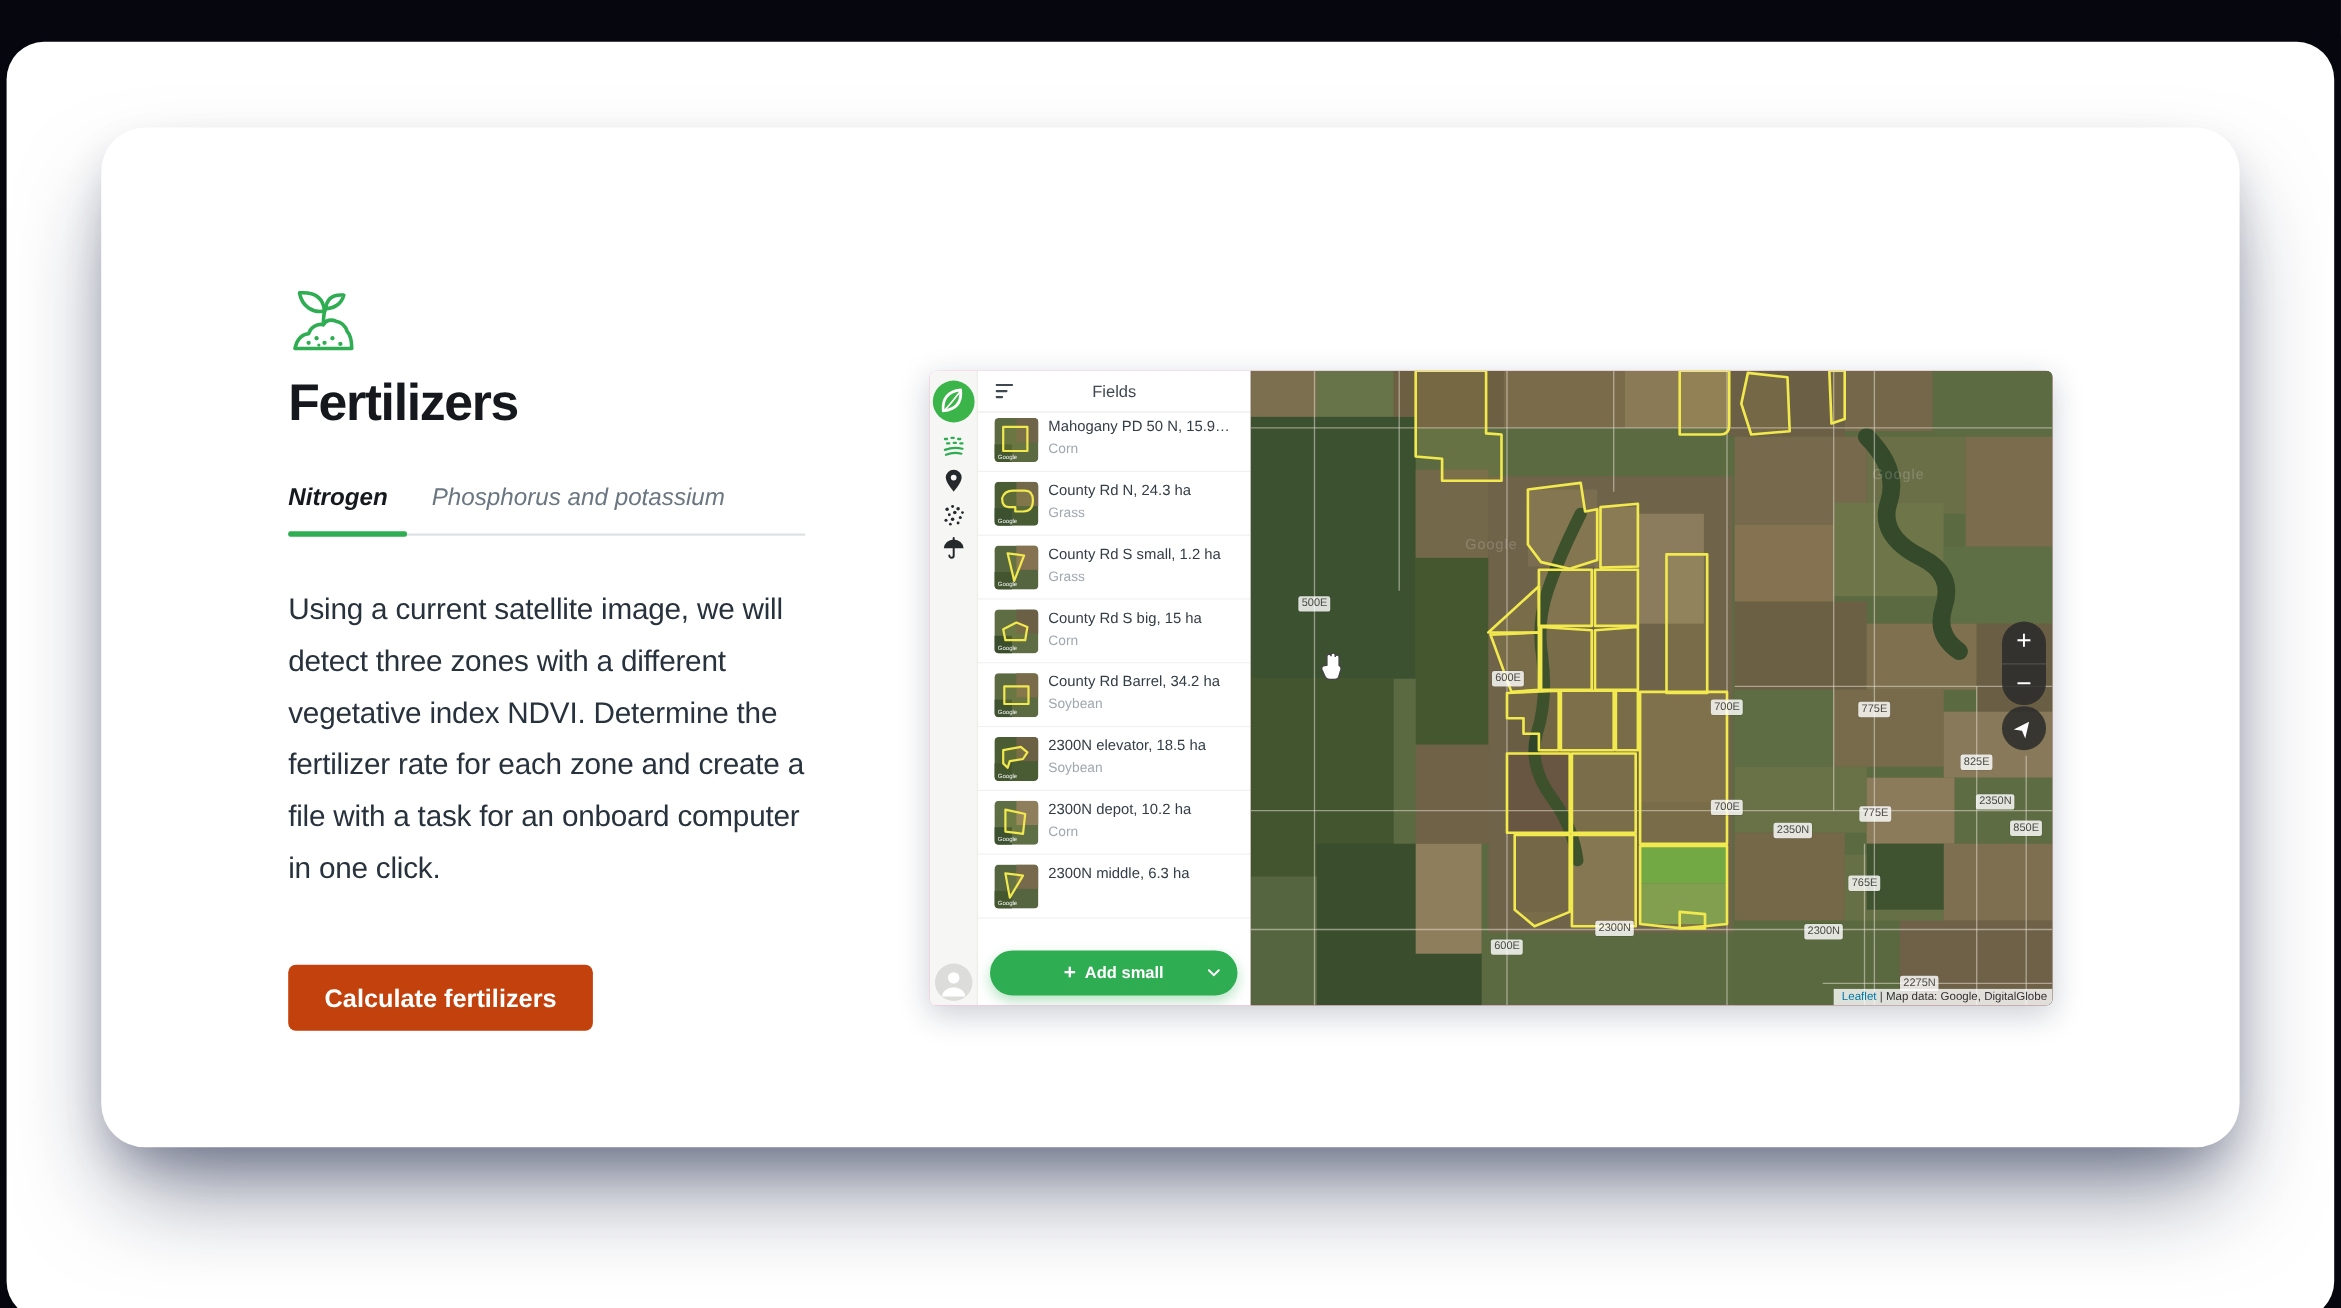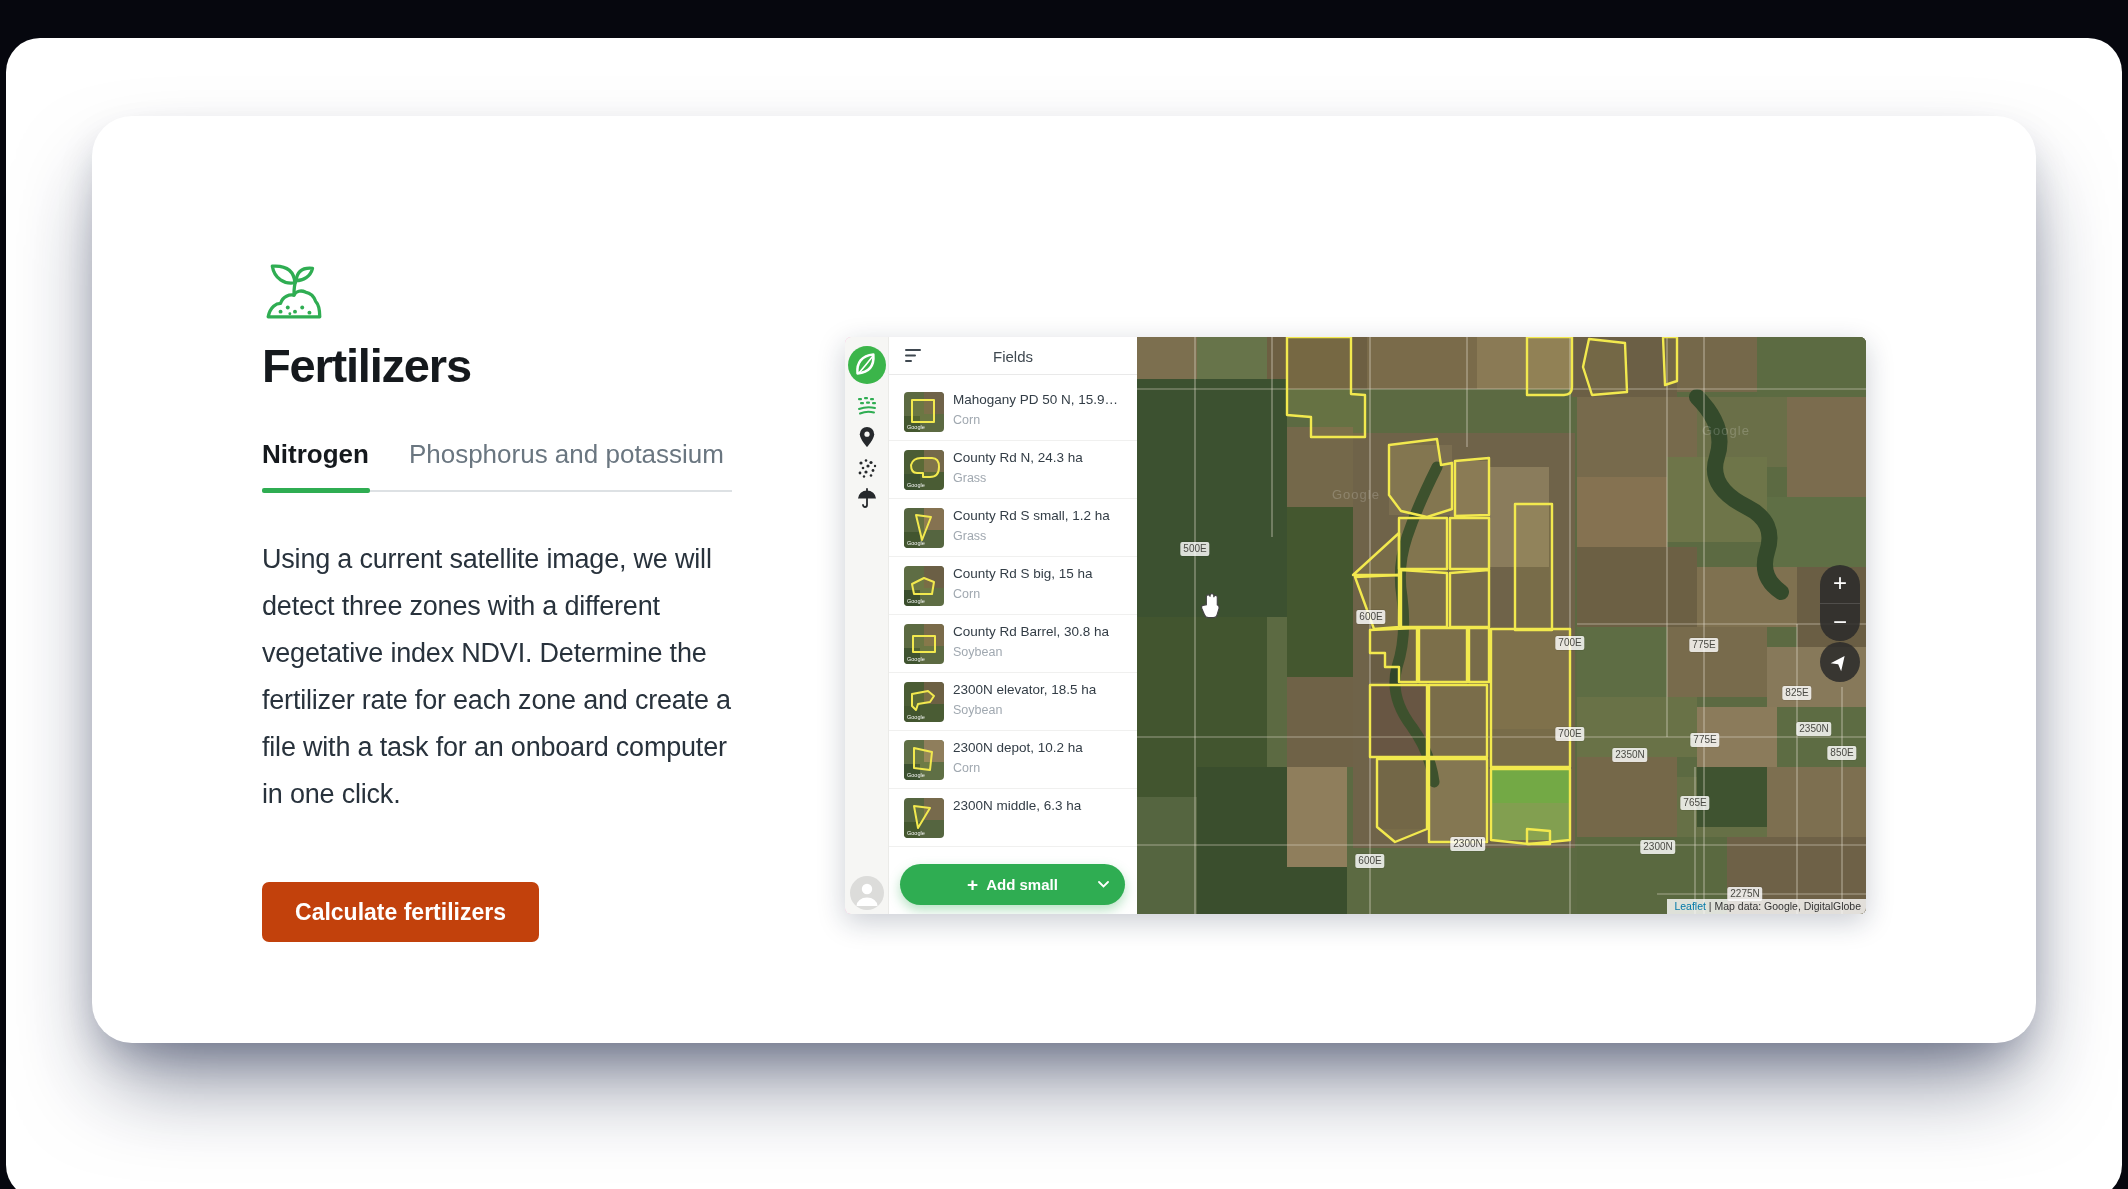--- a/index.html
+++ b/index.html
@@ -7,42 +7,42 @@
   .page{position:relative;width:2128px;height:1189px;background:#06070e;overflow:hidden;
         font-family:"Liberation Sans",sans-serif;margin-top:32px;}
   .sheet{position:absolute;left:6px;right:6px;top:6px;bottom:22px;background:#ffffff;border-radius:34px;}
   .big-card{position:absolute;left:92px;top:84px;width:1944px;height:927px;background:#ffffff;border-radius:40px;
             box-shadow:0 50px 90px -18px rgba(15,25,60,.55), 0 18px 40px -10px rgba(15,25,60,.25);}
   
   .hero{position:absolute;left:262px;top:226px;width:478px;}
   .hero-icon{display:block;margin-bottom:14px;}
   .hero-title{font-size:47px;font-weight:bold;letter-spacing:-1.2px;color:#15191d;margin:0 0 46px 0;}
   .tabs{position:relative;display:flex;gap:40px;padding-bottom:22px;}
-  .tab{font-size:26px;cursor:pointer;white-space:nowrap;}
+  .tab{font-size:22px;cursor:pointer;white-space:nowrap;font-style:italic;}
   .tab.active{color:#15191d;font-weight:bold;}
   .tab.inactive{color:#6a7680;}
   .tabs-baseline{position:absolute;left:0;bottom:0;width:470px;height:2px;background:#dde1e4;}
   .tab-underline{position:absolute;left:0;bottom:-1px;width:108px;height:5px;border-radius:2px;background:#2fad52;}
   .hero-desc{margin-top:44px;width:472px;font-size:27px;line-height:47px;color:#28323c;letter-spacing:-0.2px;}
   .cta{margin-top:64px;width:277px;height:60px;border:none;border-radius:7px;background:#c2410c;color:#fff;
        font-family:"Liberation Sans",sans-serif;font-size:23px;font-weight:bold;cursor:pointer;
        display:flex;align-items:center;justify-content:center;}
   
   .app{position:absolute;left:845px;top:305px;width:1021px;height:577px;border-radius:6px;overflow:hidden;
        box-shadow:0 8px 28px rgba(20,30,60,.22);background:#f9a8d4;}
   .rail{position:absolute;left:0;top:0;width:44px;height:577px;background:#f6f6f4;border-right:1px solid #ebebe8;}
   .logo{position:absolute;left:3px;top:9px;width:38px;height:38px;border-radius:50%;background:#3bb54a;cursor:pointer;}
   .rail-icon{position:absolute;left:11px;width:22px;height:22px;cursor:pointer;}
   .avatar{position:absolute;left:5px;top:539px;width:34px;height:34px;border-radius:50%;background:#dcdcda;overflow:hidden;cursor:pointer;}
   .panel{position:absolute;left:44px;top:0;width:248px;height:577px;background:#fff;}
   .panel-header{position:absolute;left:0;top:0;width:248px;height:38px;border-bottom:1px solid #e9e9e9;}
   .panel-title{position:absolute;left:0;top:0;width:248px;height:38px;display:flex;align-items:center;justify-content:center;
                font-size:15px;color:#3f4850;}
   .menu-icon{position:absolute;left:16px;top:12px;cursor:pointer;}
-  .field-list{position:absolute;left:0;top:46px;width:248px;height:539px;overflow:hidden;}
+  .field-list{position:absolute;left:0;top:34px;width:248px;height:539px;overflow:hidden;}
   .field-row{position:relative;height:58px;border-bottom:1px solid #f0f0ef;display:flex;align-items:center;cursor:pointer;}
   .thumb{position:absolute;left:15px;top:9px;width:40px;height:40px;border-radius:4px;overflow:hidden;}
   .field-texts{position:absolute;left:64px;top:9px;width:176px;}
   .field-name{font-size:13.5px;color:#333d46;white-space:nowrap;overflow:hidden;text-overflow:ellipsis;}
   .field-crop{font-size:12.5px;color:#a0a8b0;margin-top:6px;}
   .add-btn{position:absolute;left:11px;bottom:9px;width:225px;height:41px;border:none;border-radius:21px;background:#2fad52;
            color:#fff;font-family:"Liberation Sans",sans-serif;font-size:15px;font-weight:bold;cursor:pointer;z-index:5;
            box-shadow:0 5px 12px rgba(47,173,82,.35);display:flex;align-items:center;justify-content:center;gap:8px;}
   .add-btn .plus{font-size:19px;font-weight:bold;line-height:1;}
   .add-btn .chev{position:absolute;right:16px;top:17px;}
@@ -214,21 +214,21 @@
           </div>
           <div class="field-row">
             <svg class="thumb" viewBox="0 0 40 40">
               <rect x="0" y="0" width="40" height="40" fill="#5c6a42"></rect>
               <rect x="20" y="0" width="20" height="22" fill="#7a6b4a"></rect>
               <rect x="0" y="24" width="16" height="16" fill="#3f5330"></rect>
               <path d="M9,12 h22 v16 h-22 Z" fill="rgba(242,233,78,0.10)" stroke="#f2e94e" stroke-width="2" stroke-linejoin="round"></path>
               <text x="3" y="37" font-size="5.5" fill="#ffffff" opacity="0.95" font-family="Liberation Sans, sans-serif">Google</text>
             </svg>
             <div class="field-texts">
-              <div class="field-name">County Rd Barrel, 30.8 ha</div>
+              <div class="field-name">County Rd Barrel, 34.2 ha</div>
               <div class="field-crop">Soybean</div>
             </div>
           </div>
           <div class="field-row">
             <svg class="thumb" viewBox="0 0 40 40">
               <rect x="0" y="0" width="40" height="40" fill="#4a5c34"></rect>
               <rect x="20" y="0" width="20" height="22" fill="#6c6044"></rect>
               <rect x="0" y="24" width="16" height="16" fill="#42552f"></rect>
               <path d="M8,12 L24,9 L30,14 L26,20 L14,22 L12,28 L8,24 Z" fill="rgba(242,233,78,0.10)" stroke="#f2e94e" stroke-width="2" stroke-linejoin="round"></path>
               <text x="3" y="37" font-size="5.5" fill="#ffffff" opacity="0.95" font-family="Liberation Sans, sans-serif">Google</text>

